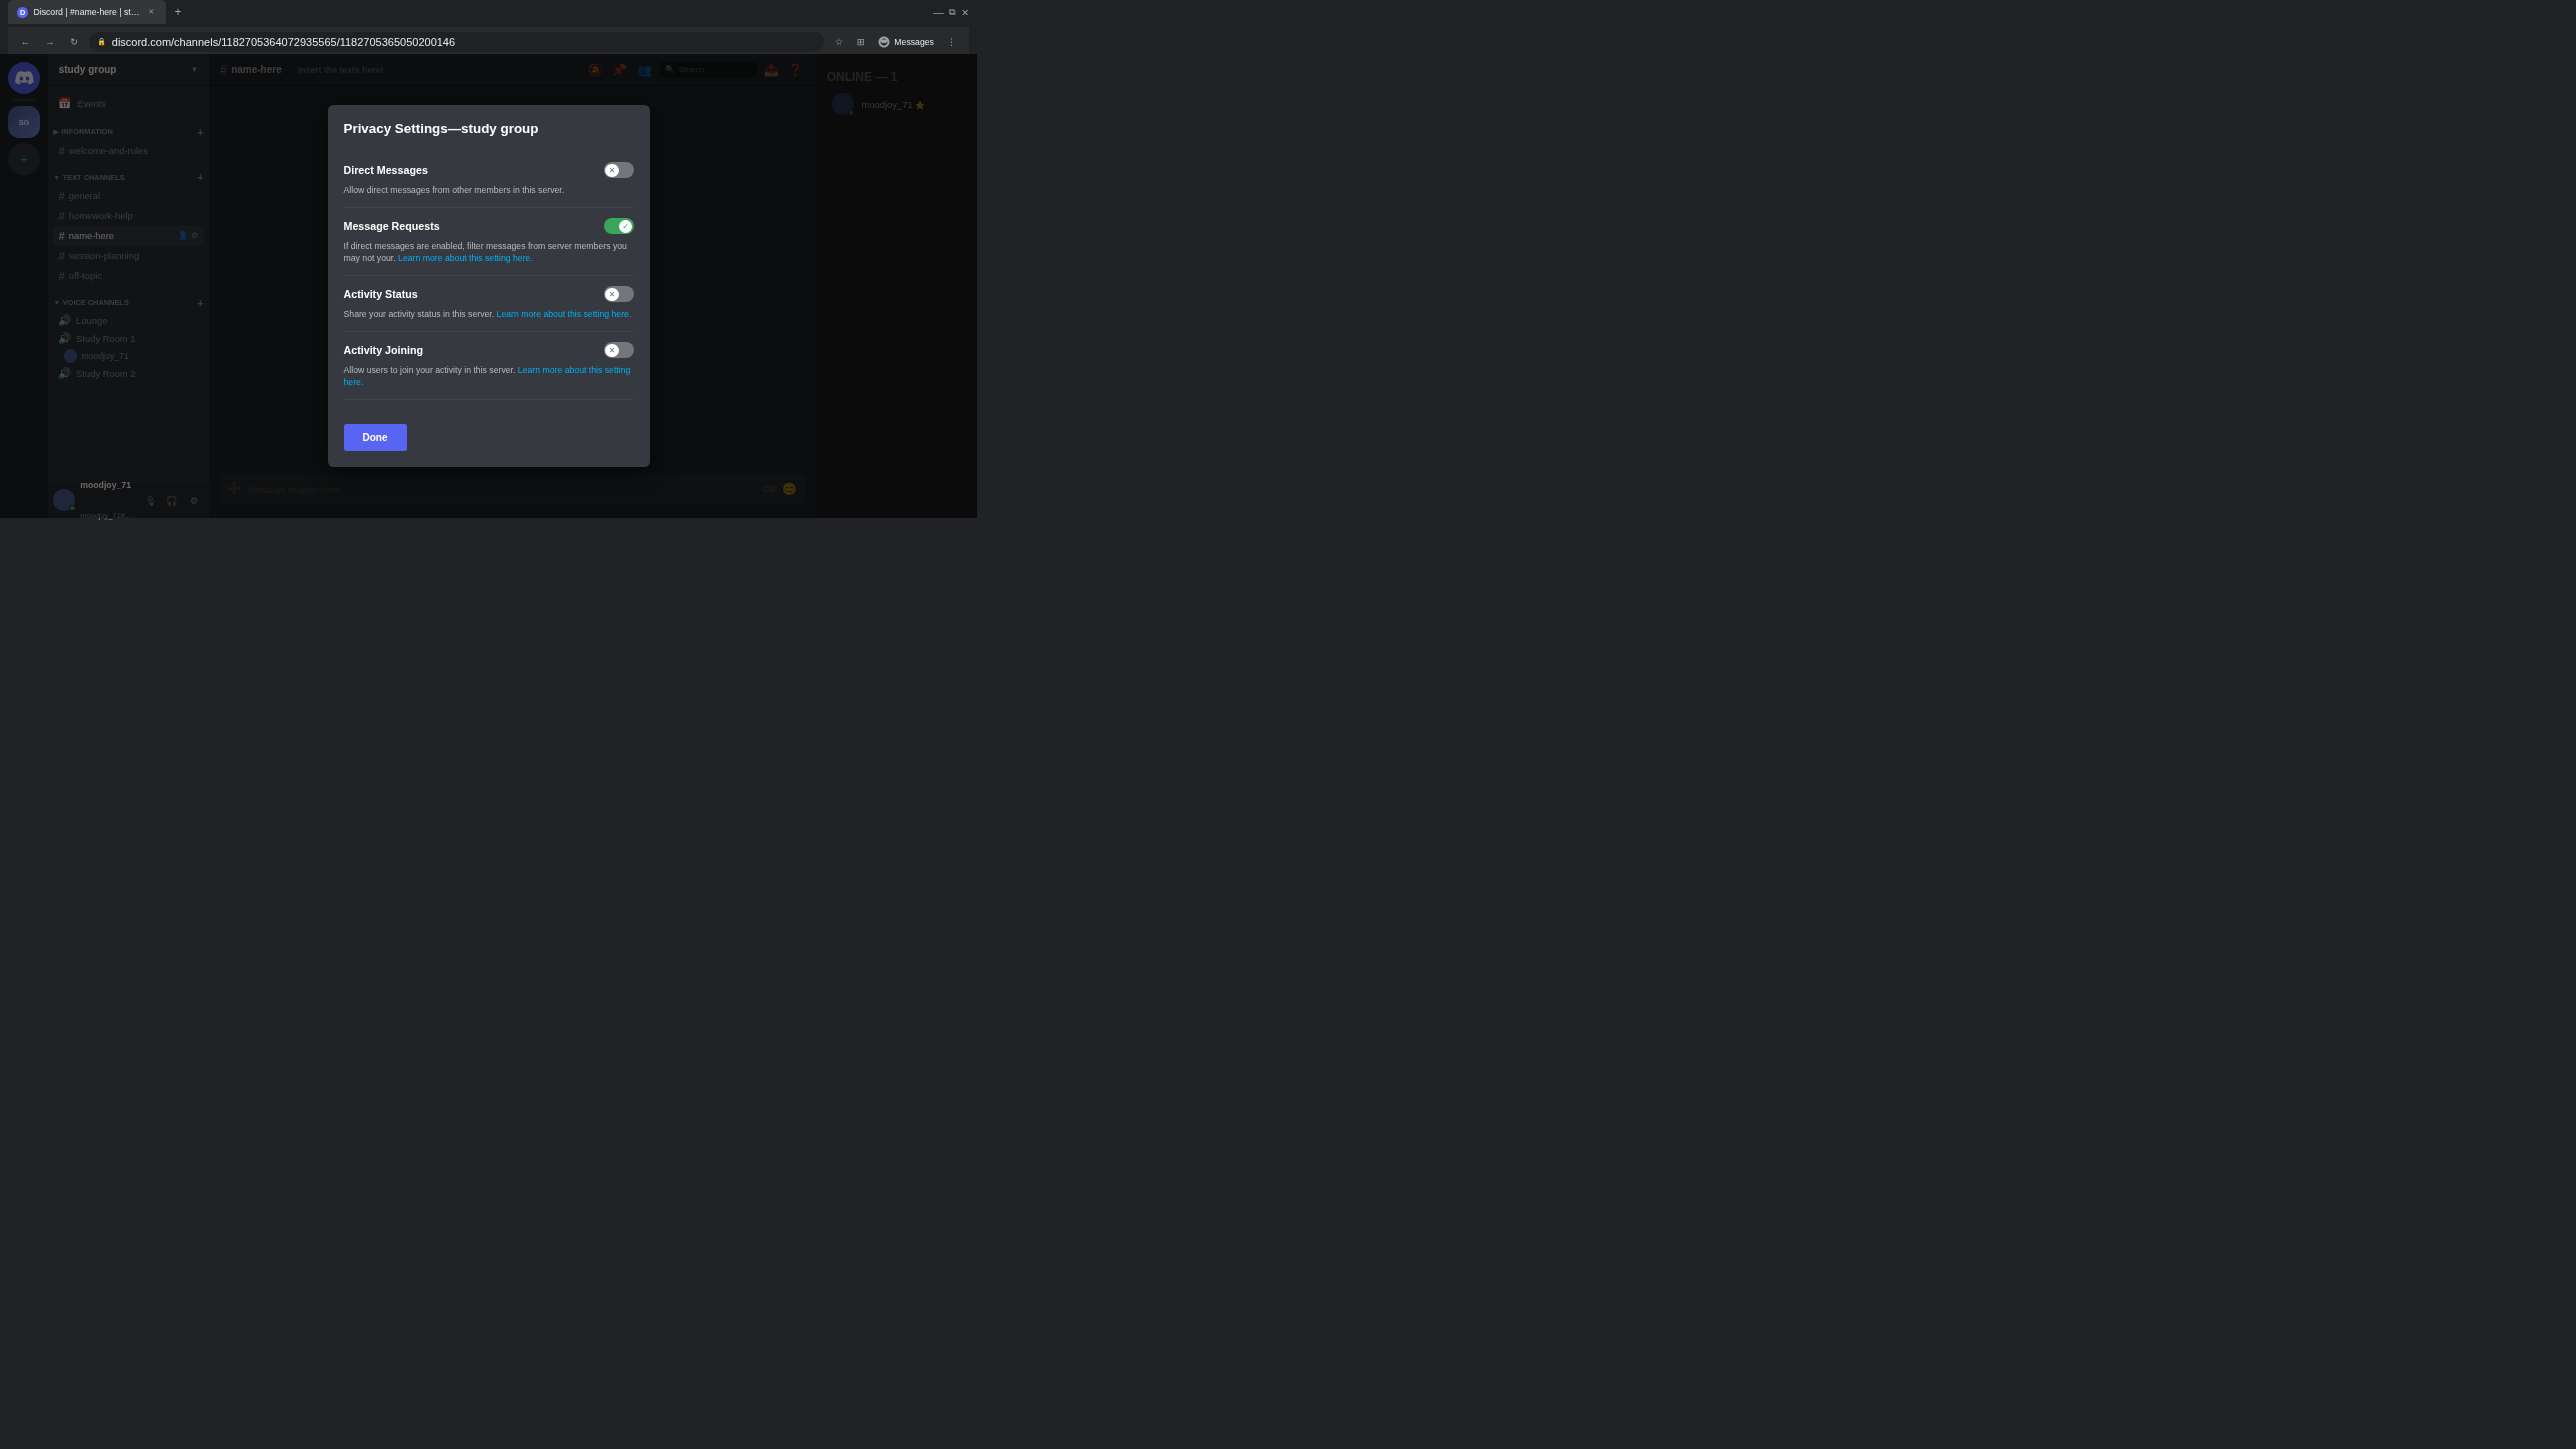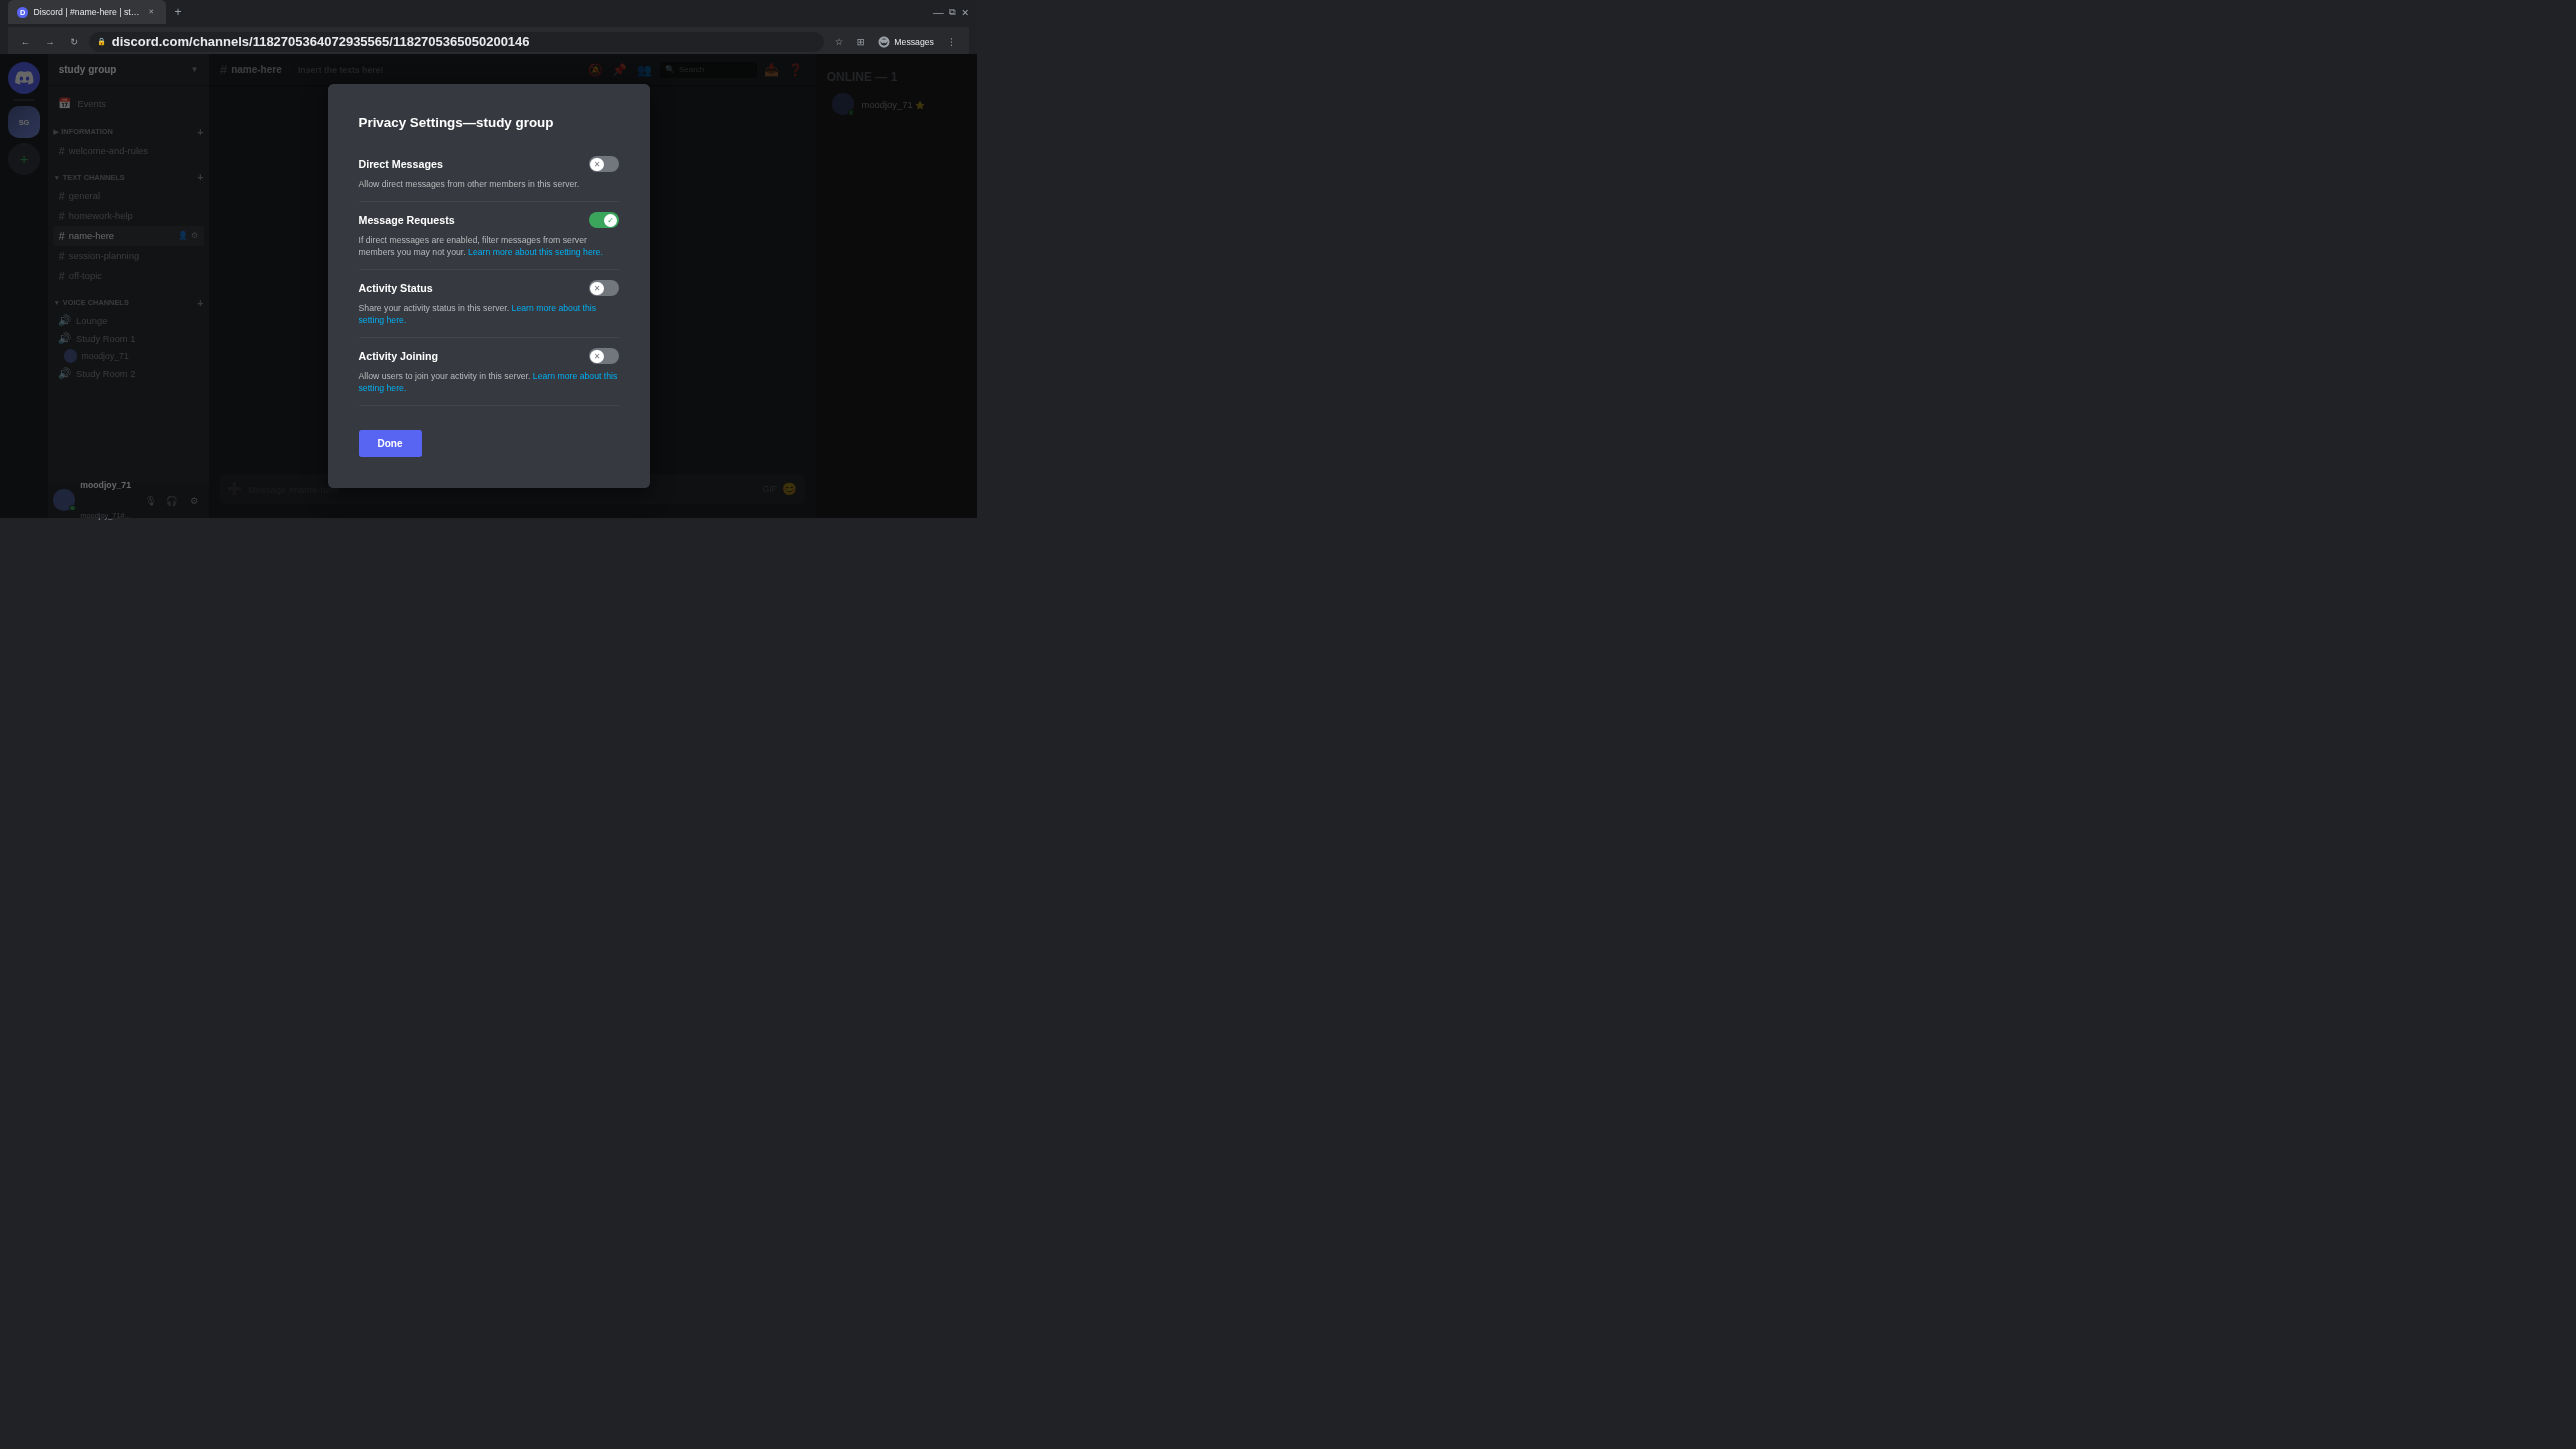--- a/index.html
+++ b/index.html
@@ -436,21 +436,21 @@
       justify-content: center;
       z-index: 100;
     }
 
     .modal {
       background: #36393f;
       border-radius: 5.4px;
       width: 322px;
       max-height: 416px;
       overflow-y: auto;
-      padding: 31px;
+      padding: 16px;
       position: relative;
       box-shadow: 0 5.4px 21.5px rgba(0,0,0,0.5);
     }
 
     .modal-title {
       font-size: 13.4px;
       font-weight: 700;
       color: #fff;
       margin-bottom: 16px;
     }
@@ -593,21 +593,21 @@
         <div style="color:#9aa0a6; font-size:9.4px; cursor:pointer;">⧉</div>
         <div style="color:#9aa0a6; font-size:9.4px; cursor:pointer;">✕</div>
       </div>
     </div>
     <div class="browser-nav">
       <div class="nav-btn">←</div>
       <div class="nav-btn">→</div>
       <div class="nav-btn">↻</div>
       <div class="address-bar">
         <span class="lock-icon">🔒</span>
-        <span style="font-size:13px;font-weight:bold;">discord.com/channels/1182705364072935565/1182705365050200146</span>
+        <span style="font-size:11px;">discord.com/channels/1182705364072935565/1182705365050200146</span>
       </div>
       <div class="nav-right">
         <div class="nav-right-btn">☆</div>
         <div class="nav-right-btn">⊞</div>
         <div class="incognito-badge">
           <svg width="12" height="12" viewBox="0 0 24 24" fill="#9aa0a6">
               <path d="M12 1C5.9 1 1 5.9 1 12s4.9 11 11 11 11-4.9 11-11S18.1 1 12 1zm0 4c1.8 0 3.3.8 4.4 2H7.6C8.7 5.8 10.2 5 12 5zm-7 7c0-.5.1-1 .2-1.5l2.5 3.4c.4.5 1 .8 1.7.8.5 0 1-.2 1.4-.5l1.2-1 1.2 1c.4.3.9.5 1.4.5.7 0 1.3-.3 1.7-.8l2.5-3.4c.1.5.2 1 .2 1.5 0 3.9-3.1 7-7 7s-7-3.1-7-7z"></path>
             </svg>
           <span>Messages</span>
         </div>

